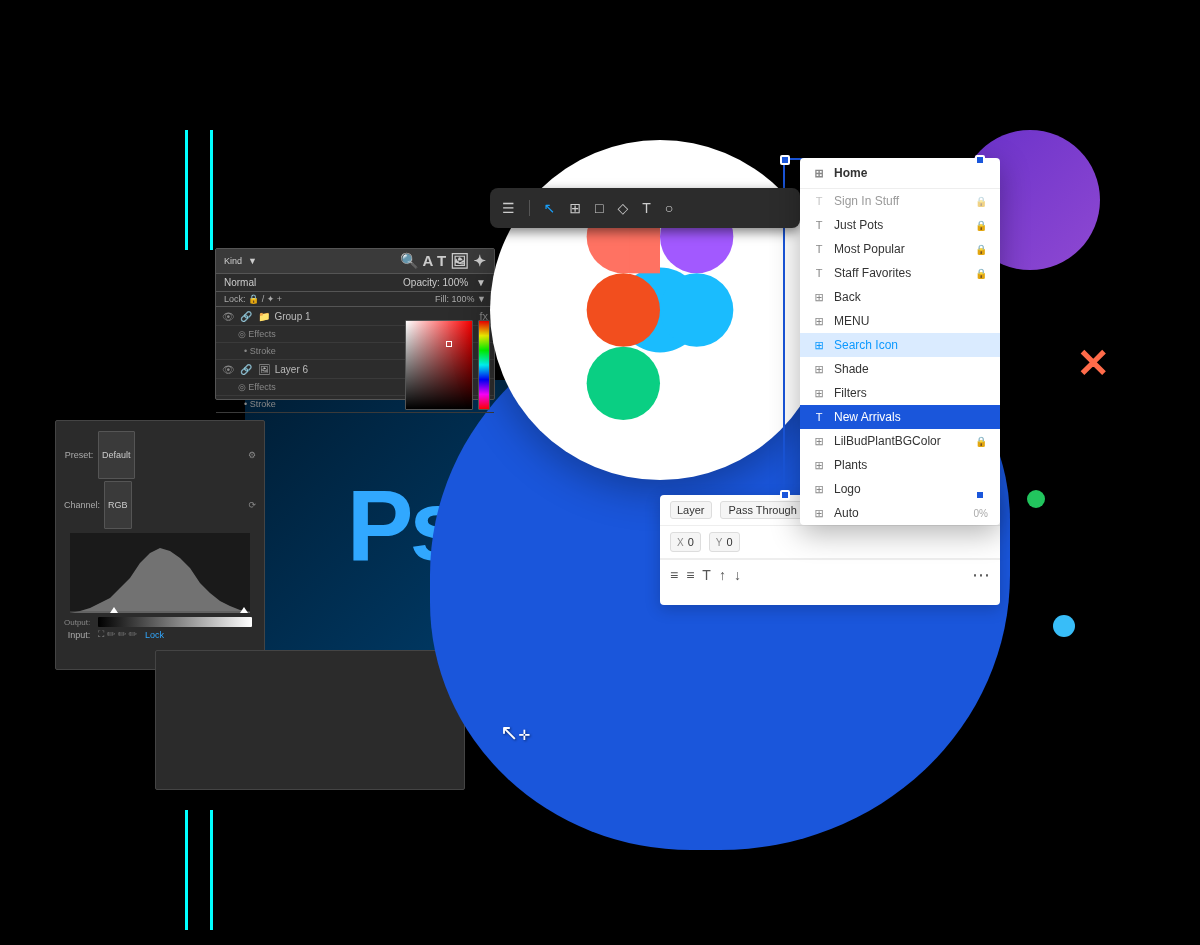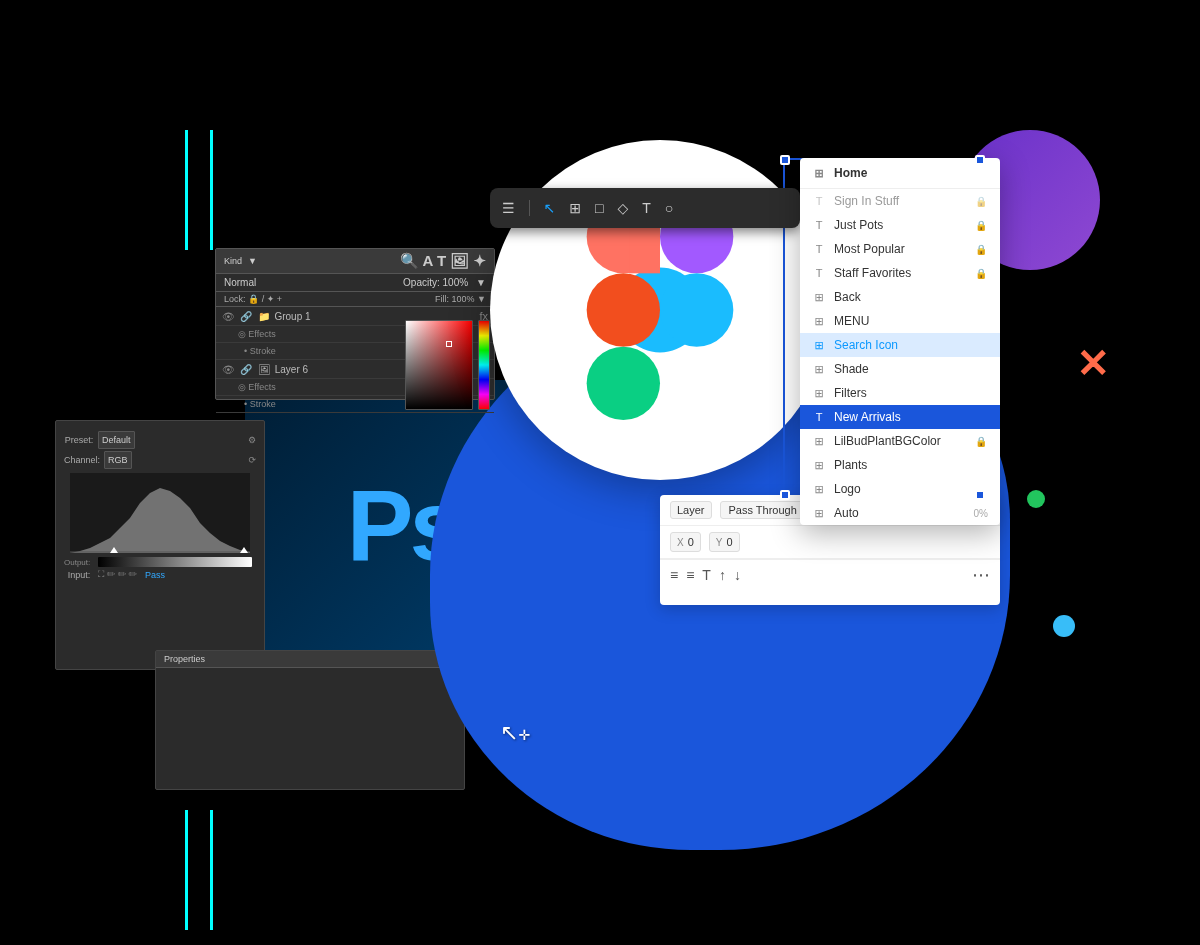--- a/index.html
+++ b/index.html
@@ -303,21 +303,21 @@
     .ps-label {
       font-size: 9px;
       color: #aaa;
       min-width: 30px;
     }
     .ps-dropdown {
       font-size: 9px;
       color: #ccc;
       background: #3a3a3a;
       border: 1px solid #555;
-      padding: 3px 3px;
+      padding: 18px 3px;
       border-radius: 1px;
     }
 
     .layers-row {
       display: flex;
       align-items: center;
       padding: 3px 6px;
       font-size: 10px;
       color: #bbb;
       gap: 4px;
@@ -424,28 +424,25 @@
     <polygon points="40,80 44,74 48,80" fill="white"></polygon>
     <polygon points="170,80 174,74 178,80" fill="white"></polygon>
   </svg>
   <div class="ps-row" style="margin-top:4px;">
     <span style="font-size:8px; color:#888;">Output:</span>
     <div style="flex:1; height:10px; background:linear-gradient(to right, black, white); margin:0 4px; border-radius:1px;"></div>
   </div>
   <div class="ps-row">
     <span class="ps-label">Input:</span>
     <span style="font-size:9px; color:#888; cursor:pointer;">⛶ ✏ ✏ ✏</span>
-    <span style="font-size:9px; color:#31a8ff; margin-left:4px;">Pass</span>
+    <span style="font-size:9px; color:#31a8ff; margin-left:4px;">Lock</span>
   </div>
 </div>
 
 <div class="ps-properties">
-  <div style="background:#3a3a3a; padding:3px 8px; font-size:9px; color:#ccc; display:flex; align-items:center; gap:4px; border-bottom:1px solid #555;">
-    <span>Properties</span>
-  </div>
 </div>
 
 <div class="figma-toolbar">
   <span class="toolbar-icon">☰</span>
   <div class="toolbar-divider"></div>
   <span class="toolbar-icon active">↖</span>
   <span class="toolbar-icon">⊞</span>
   <span class="toolbar-icon">□</span>
   <span class="toolbar-icon">◇</span>
   <span class="toolbar-icon">T</span>

